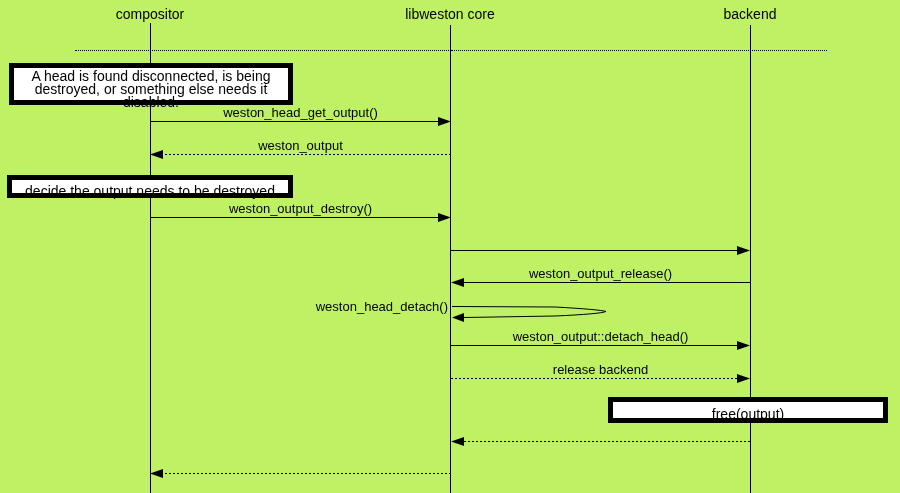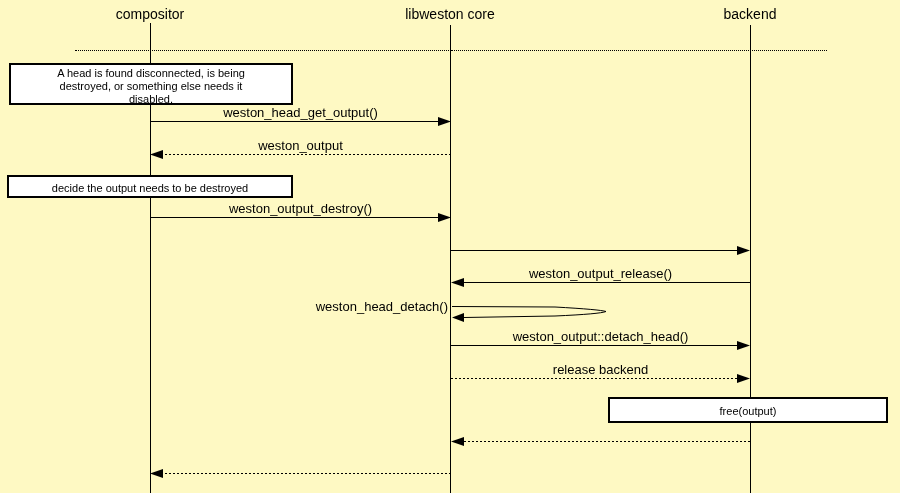--- a/index.html
+++ b/index.html
@@ -1,20 +1,20 @@
 <!DOCTYPE html>
 <html><head>
 <meta charset="utf-8">
 <style>
   html, body { margin: 0; padding: 0; background: #ffffff; }
   .stage {
     position: relative;
     width: 900px;
     height: 493px;
-    background: #fef9c3;
+    background: #bef264;
     font-family: "Liberation Sans", sans-serif;
     color: #000000;
     overflow: hidden;
   }
   .actor-label {
     position: absolute;
     top: 5px;
     height: 18px;
     font-size: 14px;
     line-height: 18px;
@@ -36,23 +36,23 @@
   }
   .divider .divider-label {
     font-size: 14px;
     line-height: 15px;
     padding: 0 2px;
     white-space: nowrap;
   }
   .note-box {
     position: absolute;
     background: #ffffff;
-    border: 2px solid #000000;
+    border: 5px solid #000000;
     box-sizing: border-box;
-    font-size: 11px;
+    font-size: 14px;
     text-align: center;
   }
   .note-box .note-line { display: block; }
   .msg-label {
     position: absolute;
     font-size: 13px;
     line-height: 15px;
     text-align: center;
     white-space: nowrap;
   }

